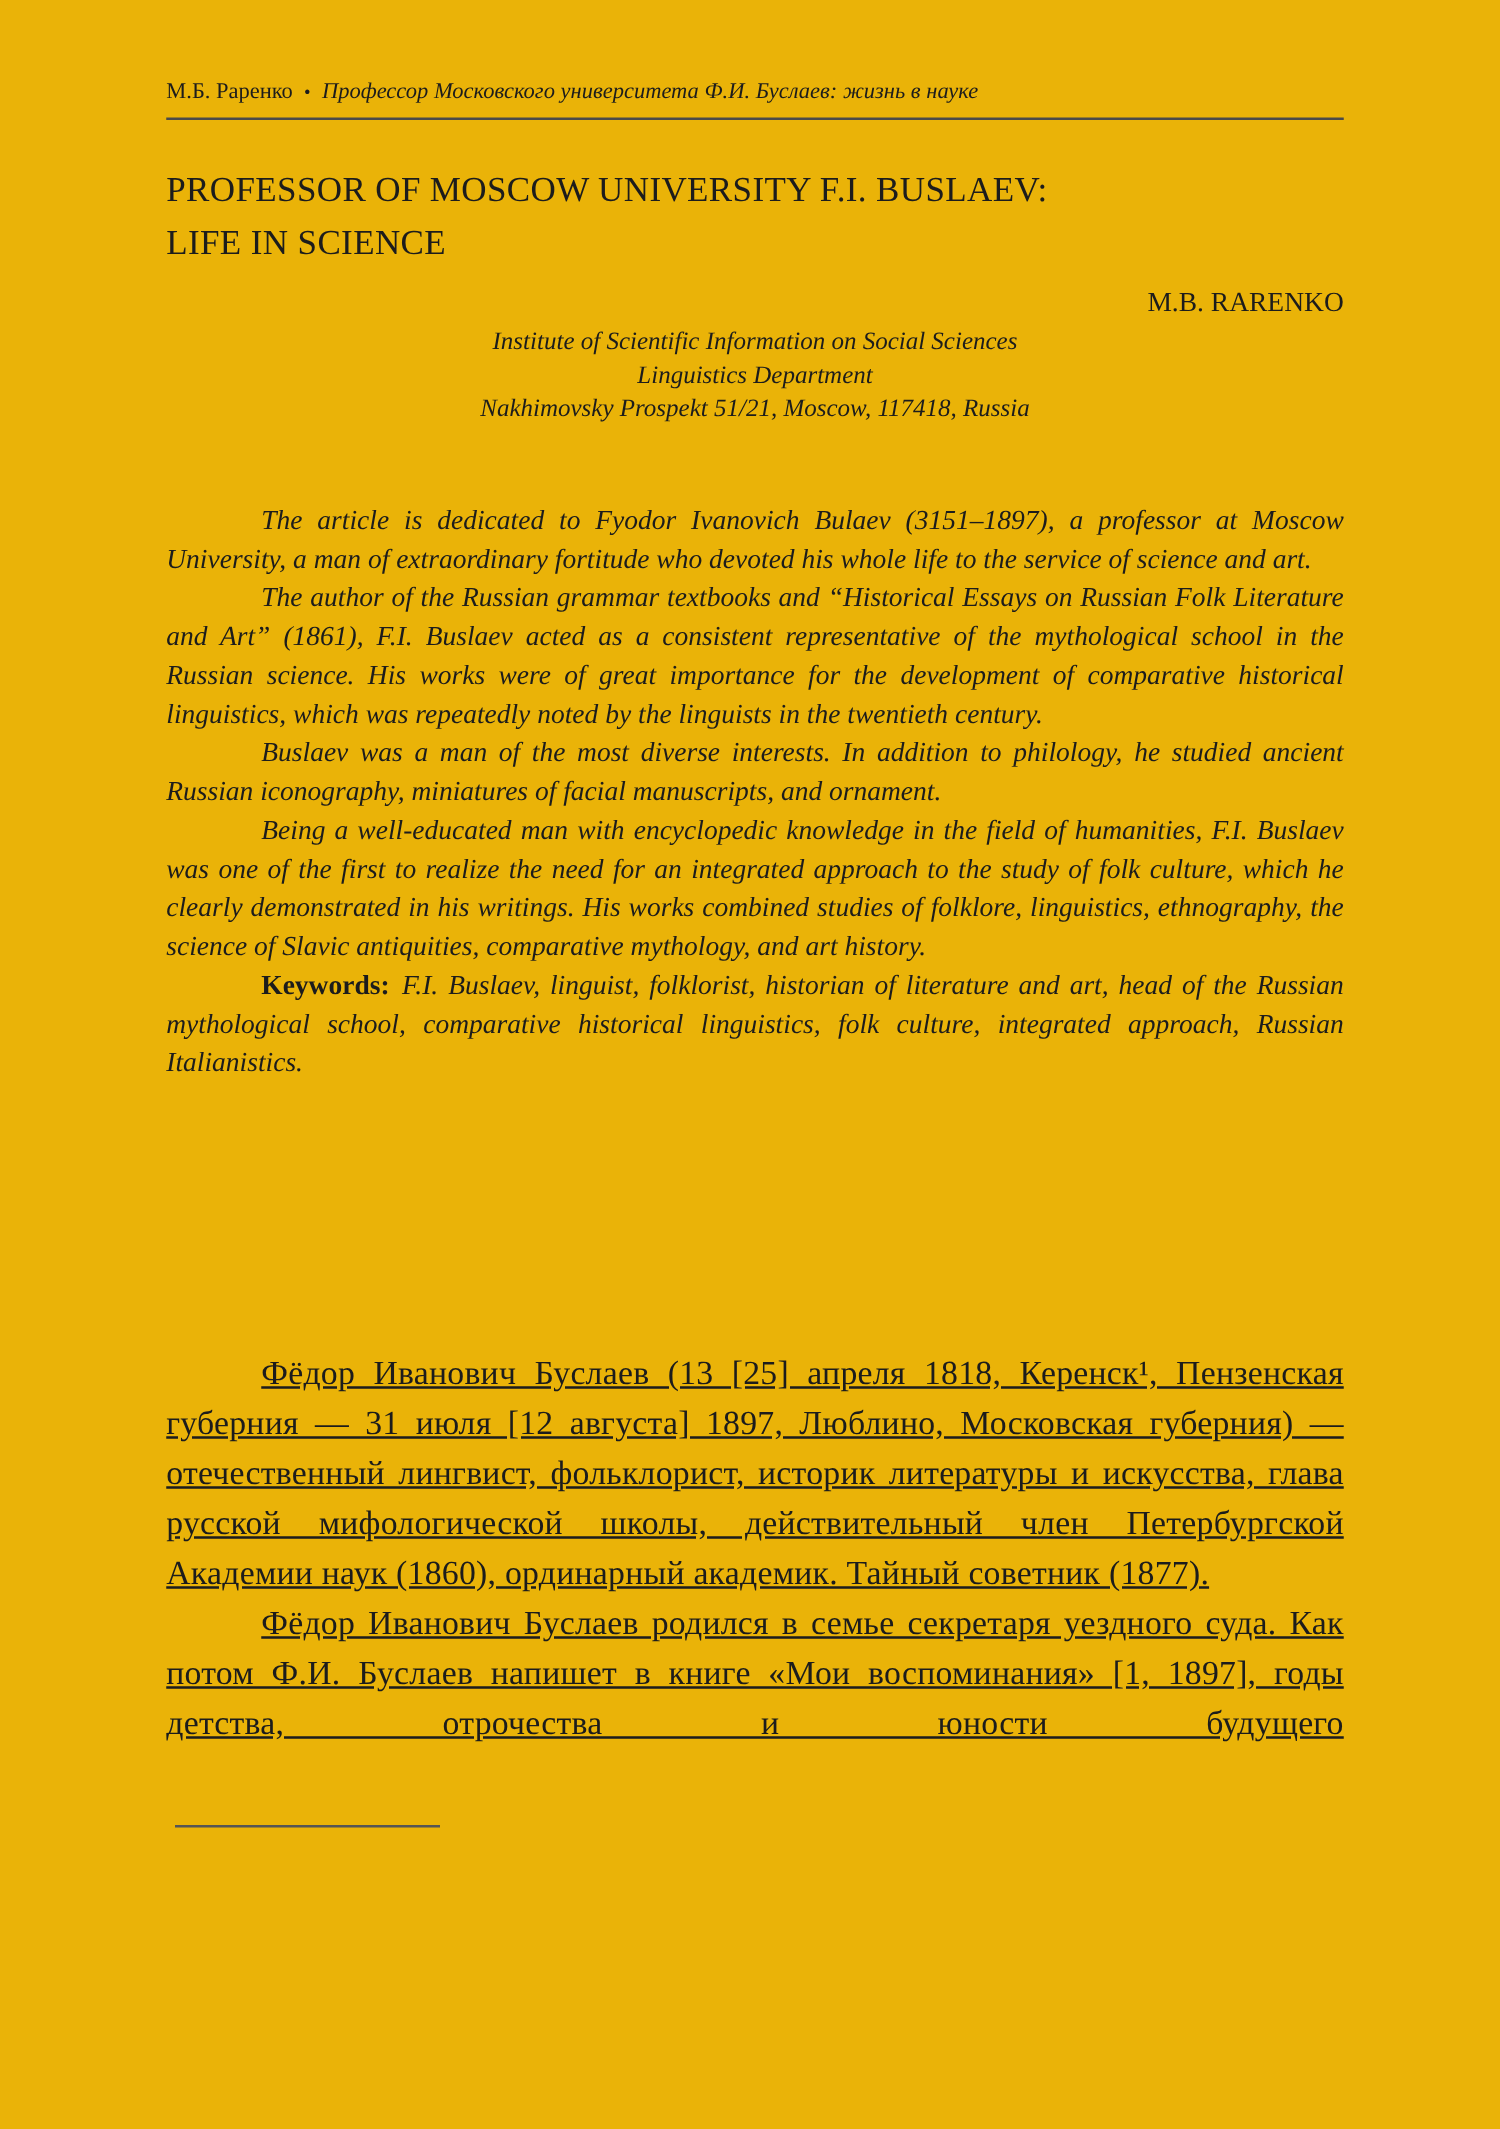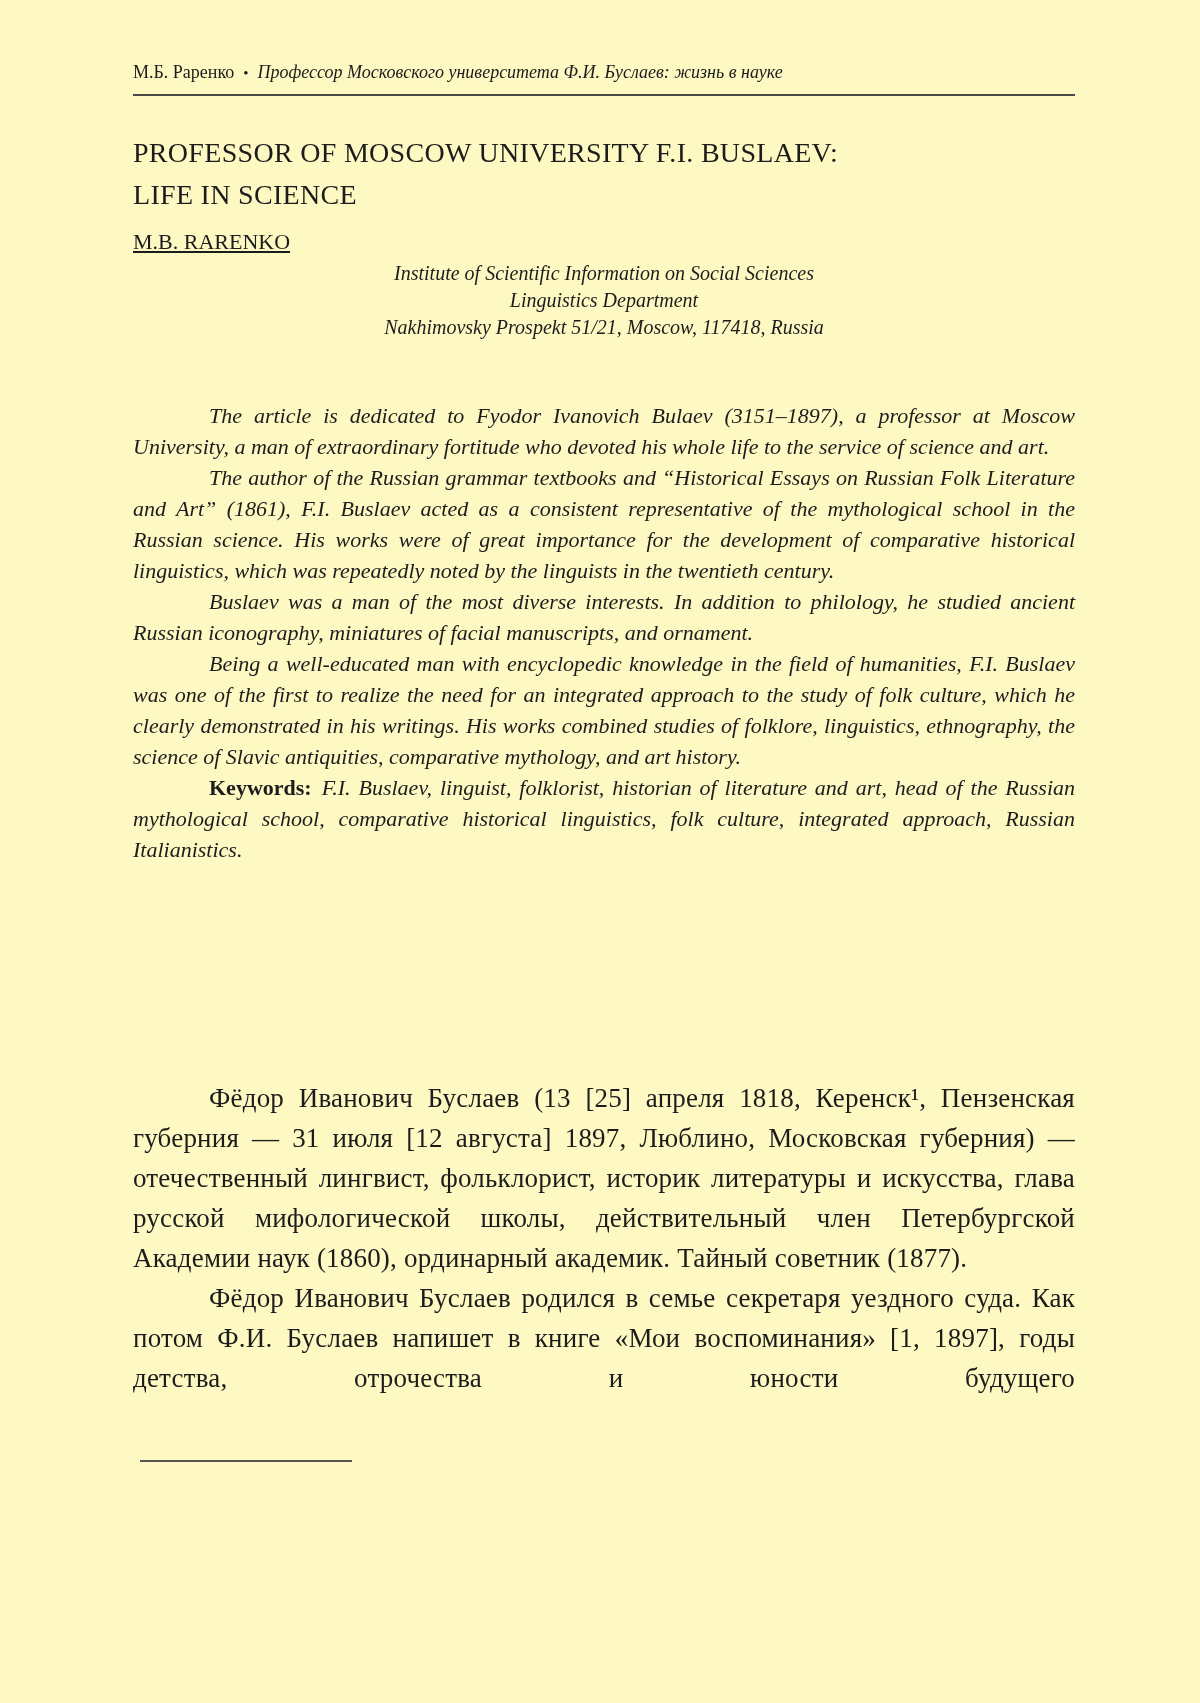--- a/index.html
+++ b/index.html
@@ -1,20 +1,20 @@
 <!DOCTYPE html>
 <html lang="ru"><head>
 <meta charset="utf-8">
 <style>
   html,body{margin:0;padding:0;background:#e8e8e8;}
   .page{
     position:relative;
     width:1200px;height:1703px;
     margin:0 auto;
-    background:#fef9c3;
+    background:#eab308;
     color:#1c1c1c;
     font-family:"Liberation Serif", serif;
     overflow:hidden;
   }
   .running-header{
     position:absolute;left:133px;right:125px;top:60px;
     font-size:18px;line-height:24px;white-space:nowrap;
   }
   .running-header .rh-title{font-style:italic;}
   .running-header .rh-bullet{padding:0 9px;font-size:15px;}
@@ -22,36 +22,36 @@
     position:absolute;left:133px;right:125px;top:94px;
     border-top:2px solid #4a4a4a;height:0;
   }
   .paper-title{
     position:absolute;left:133px;right:125px;top:132px;
     text-align:left;font-size:28px;line-height:42px;
     font-weight:normal;margin:0;letter-spacing:.3px;
   }
   .author-name{
     position:absolute;left:133px;right:125px;top:228px;
-    text-align:left;font-size:22px;line-height:28px;text-decoration:underline;
+    text-align:right;font-size:22px;line-height:28px;
   }
   .affiliation{
     position:absolute;left:133px;right:125px;top:260px;
     text-align:center;font-size:20px;line-height:27px;font-style:italic;
   }
   .abstract{
     position:absolute;left:133px;right:125px;top:400px;
     font-size:22px;line-height:31px;
     font-style:italic;text-align:justify;
   }
   .abstract p{margin:0;text-indent:76px;}
   .kw-label{font-style:normal;font-weight:bold;margin-right:10px;}
   .body-text{
     position:absolute;left:133px;right:125px;top:1078px;
-    font-size:27px;line-height:40px;text-align:justify;letter-spacing:.2px;
+    font-size:27px;line-height:40px;text-align:justify;letter-spacing:.2px;text-decoration:underline;
   }
   .body-text p{margin:0;text-indent:76px;}
   .body-text p.continued{text-align-last:justify;}
   .footnote-rule{
     position:absolute;left:140px;top:1460px;width:212px;
     border-top:2px solid #555;height:0;
   }
   .footnote{
     position:absolute;left:133px;right:125px;top:1476px;
     font-size:21px;line-height:32px;text-align:justify;

